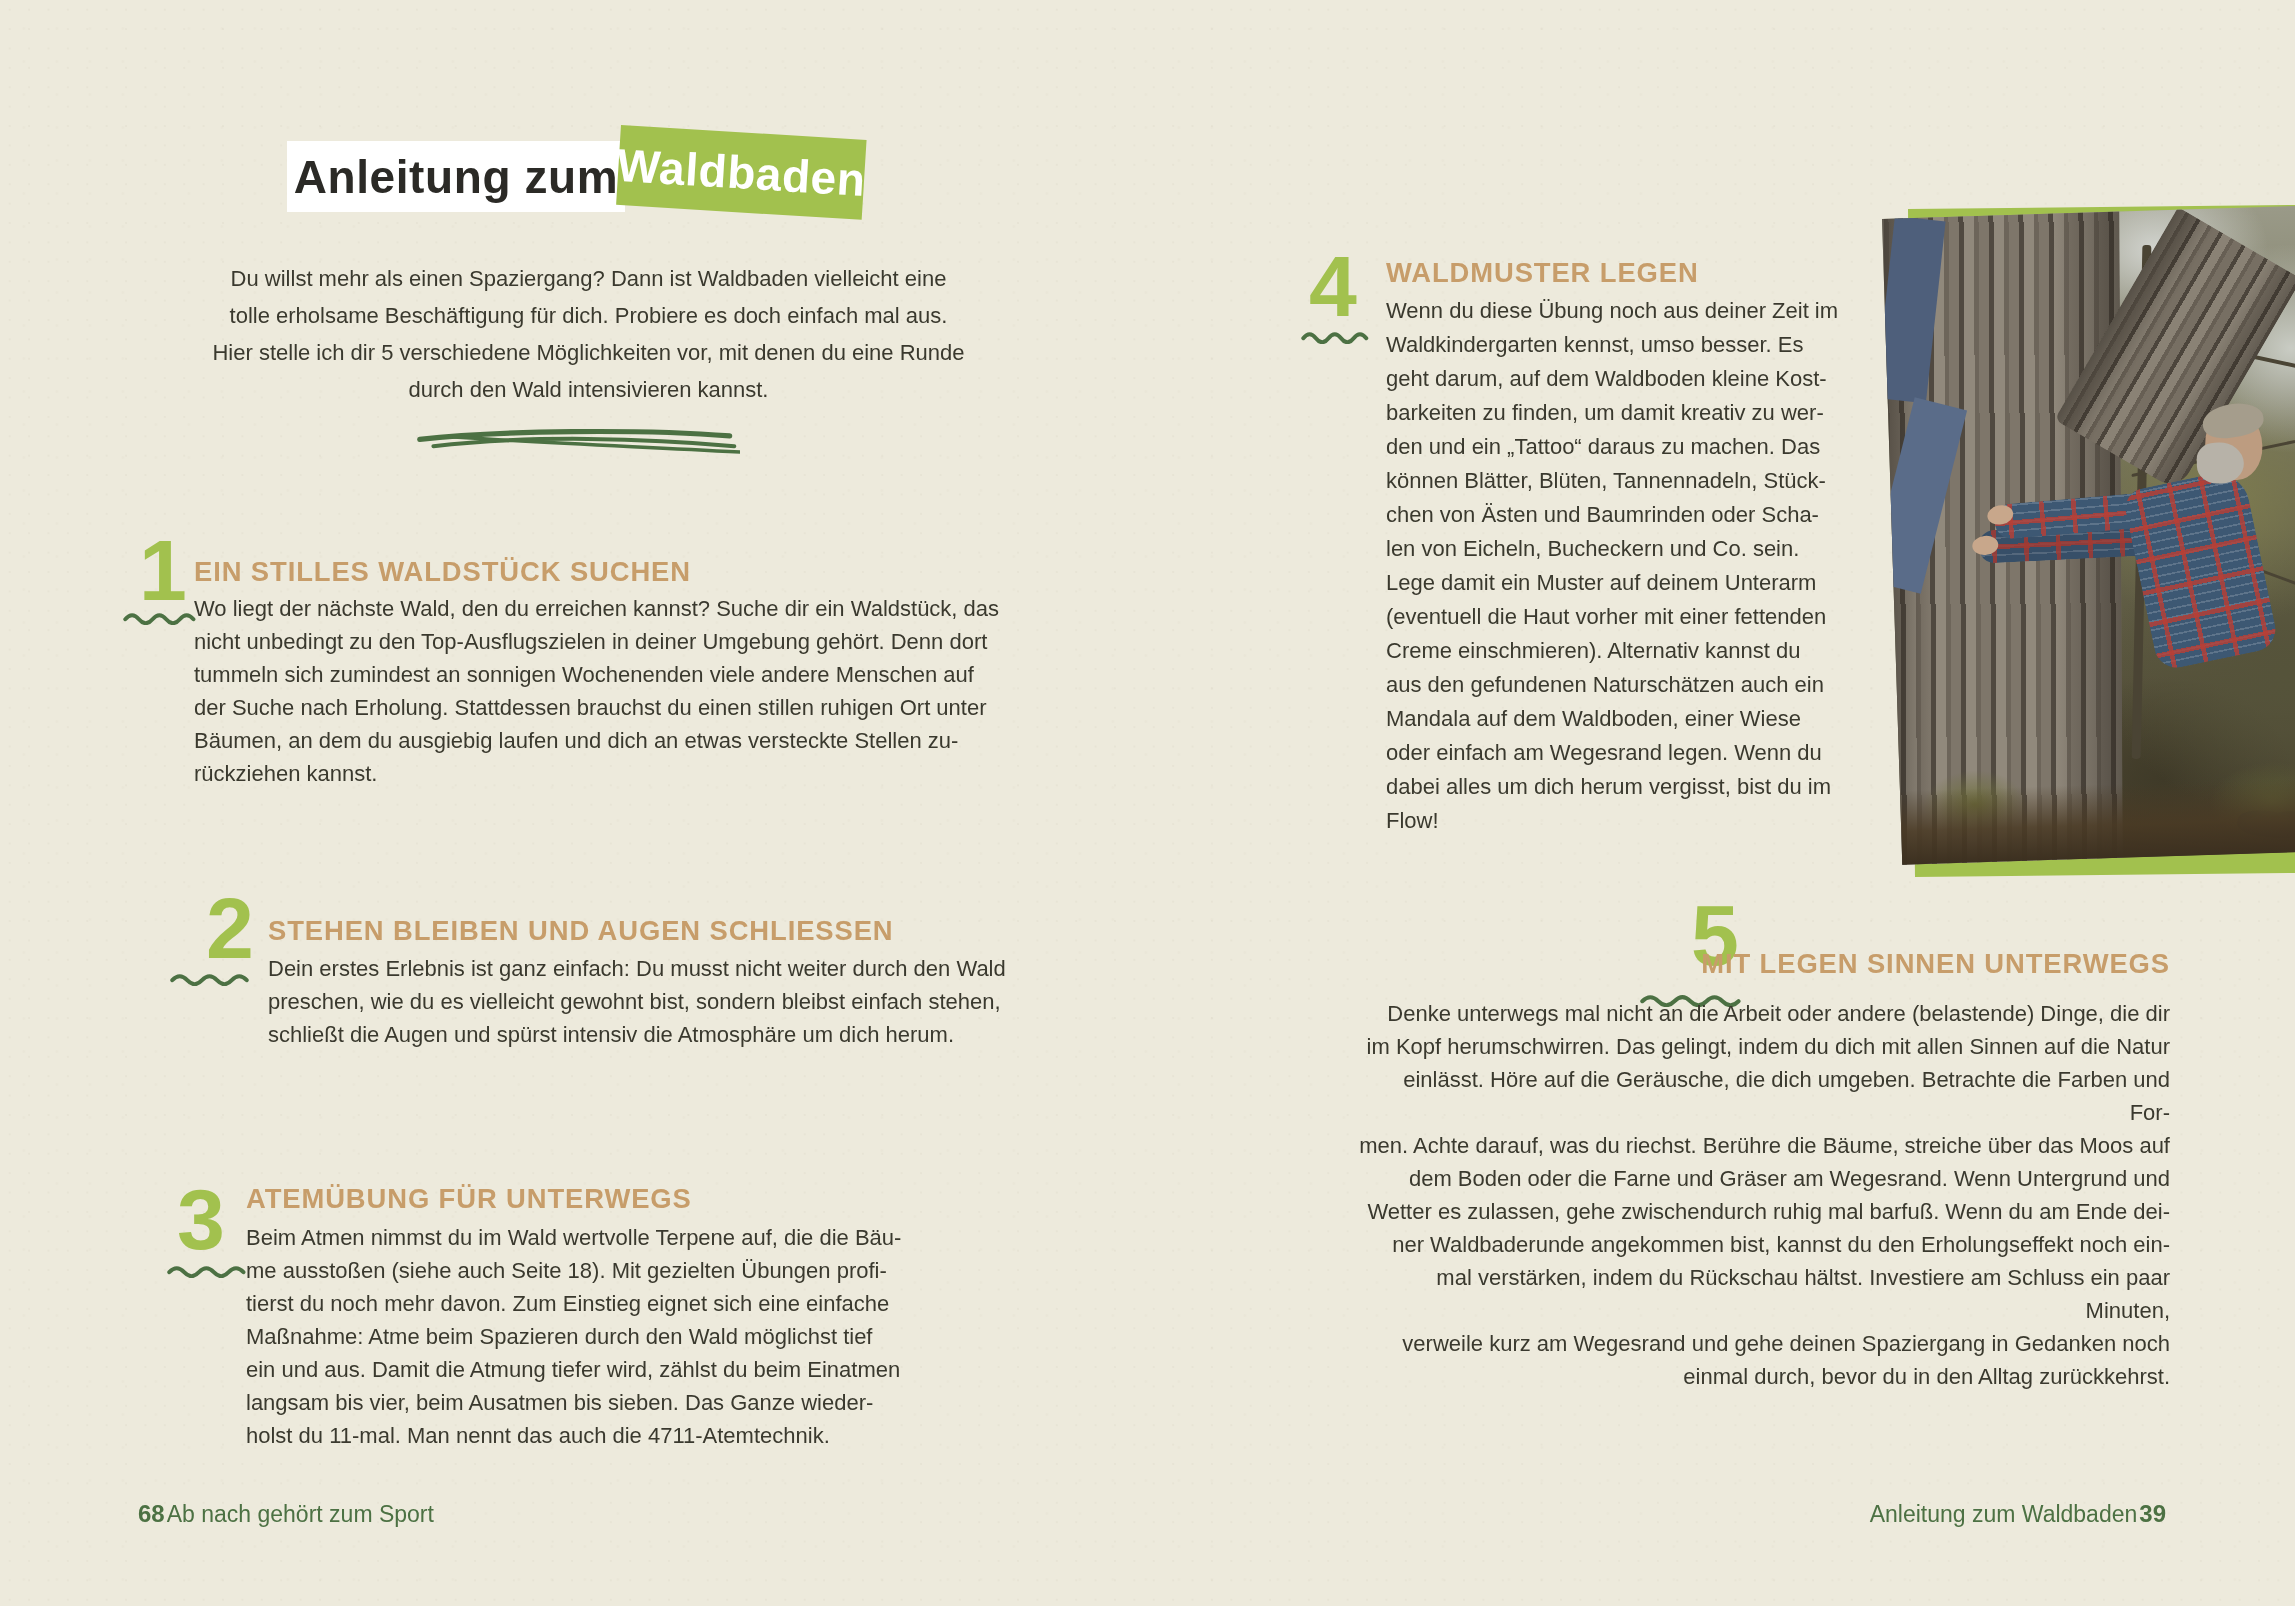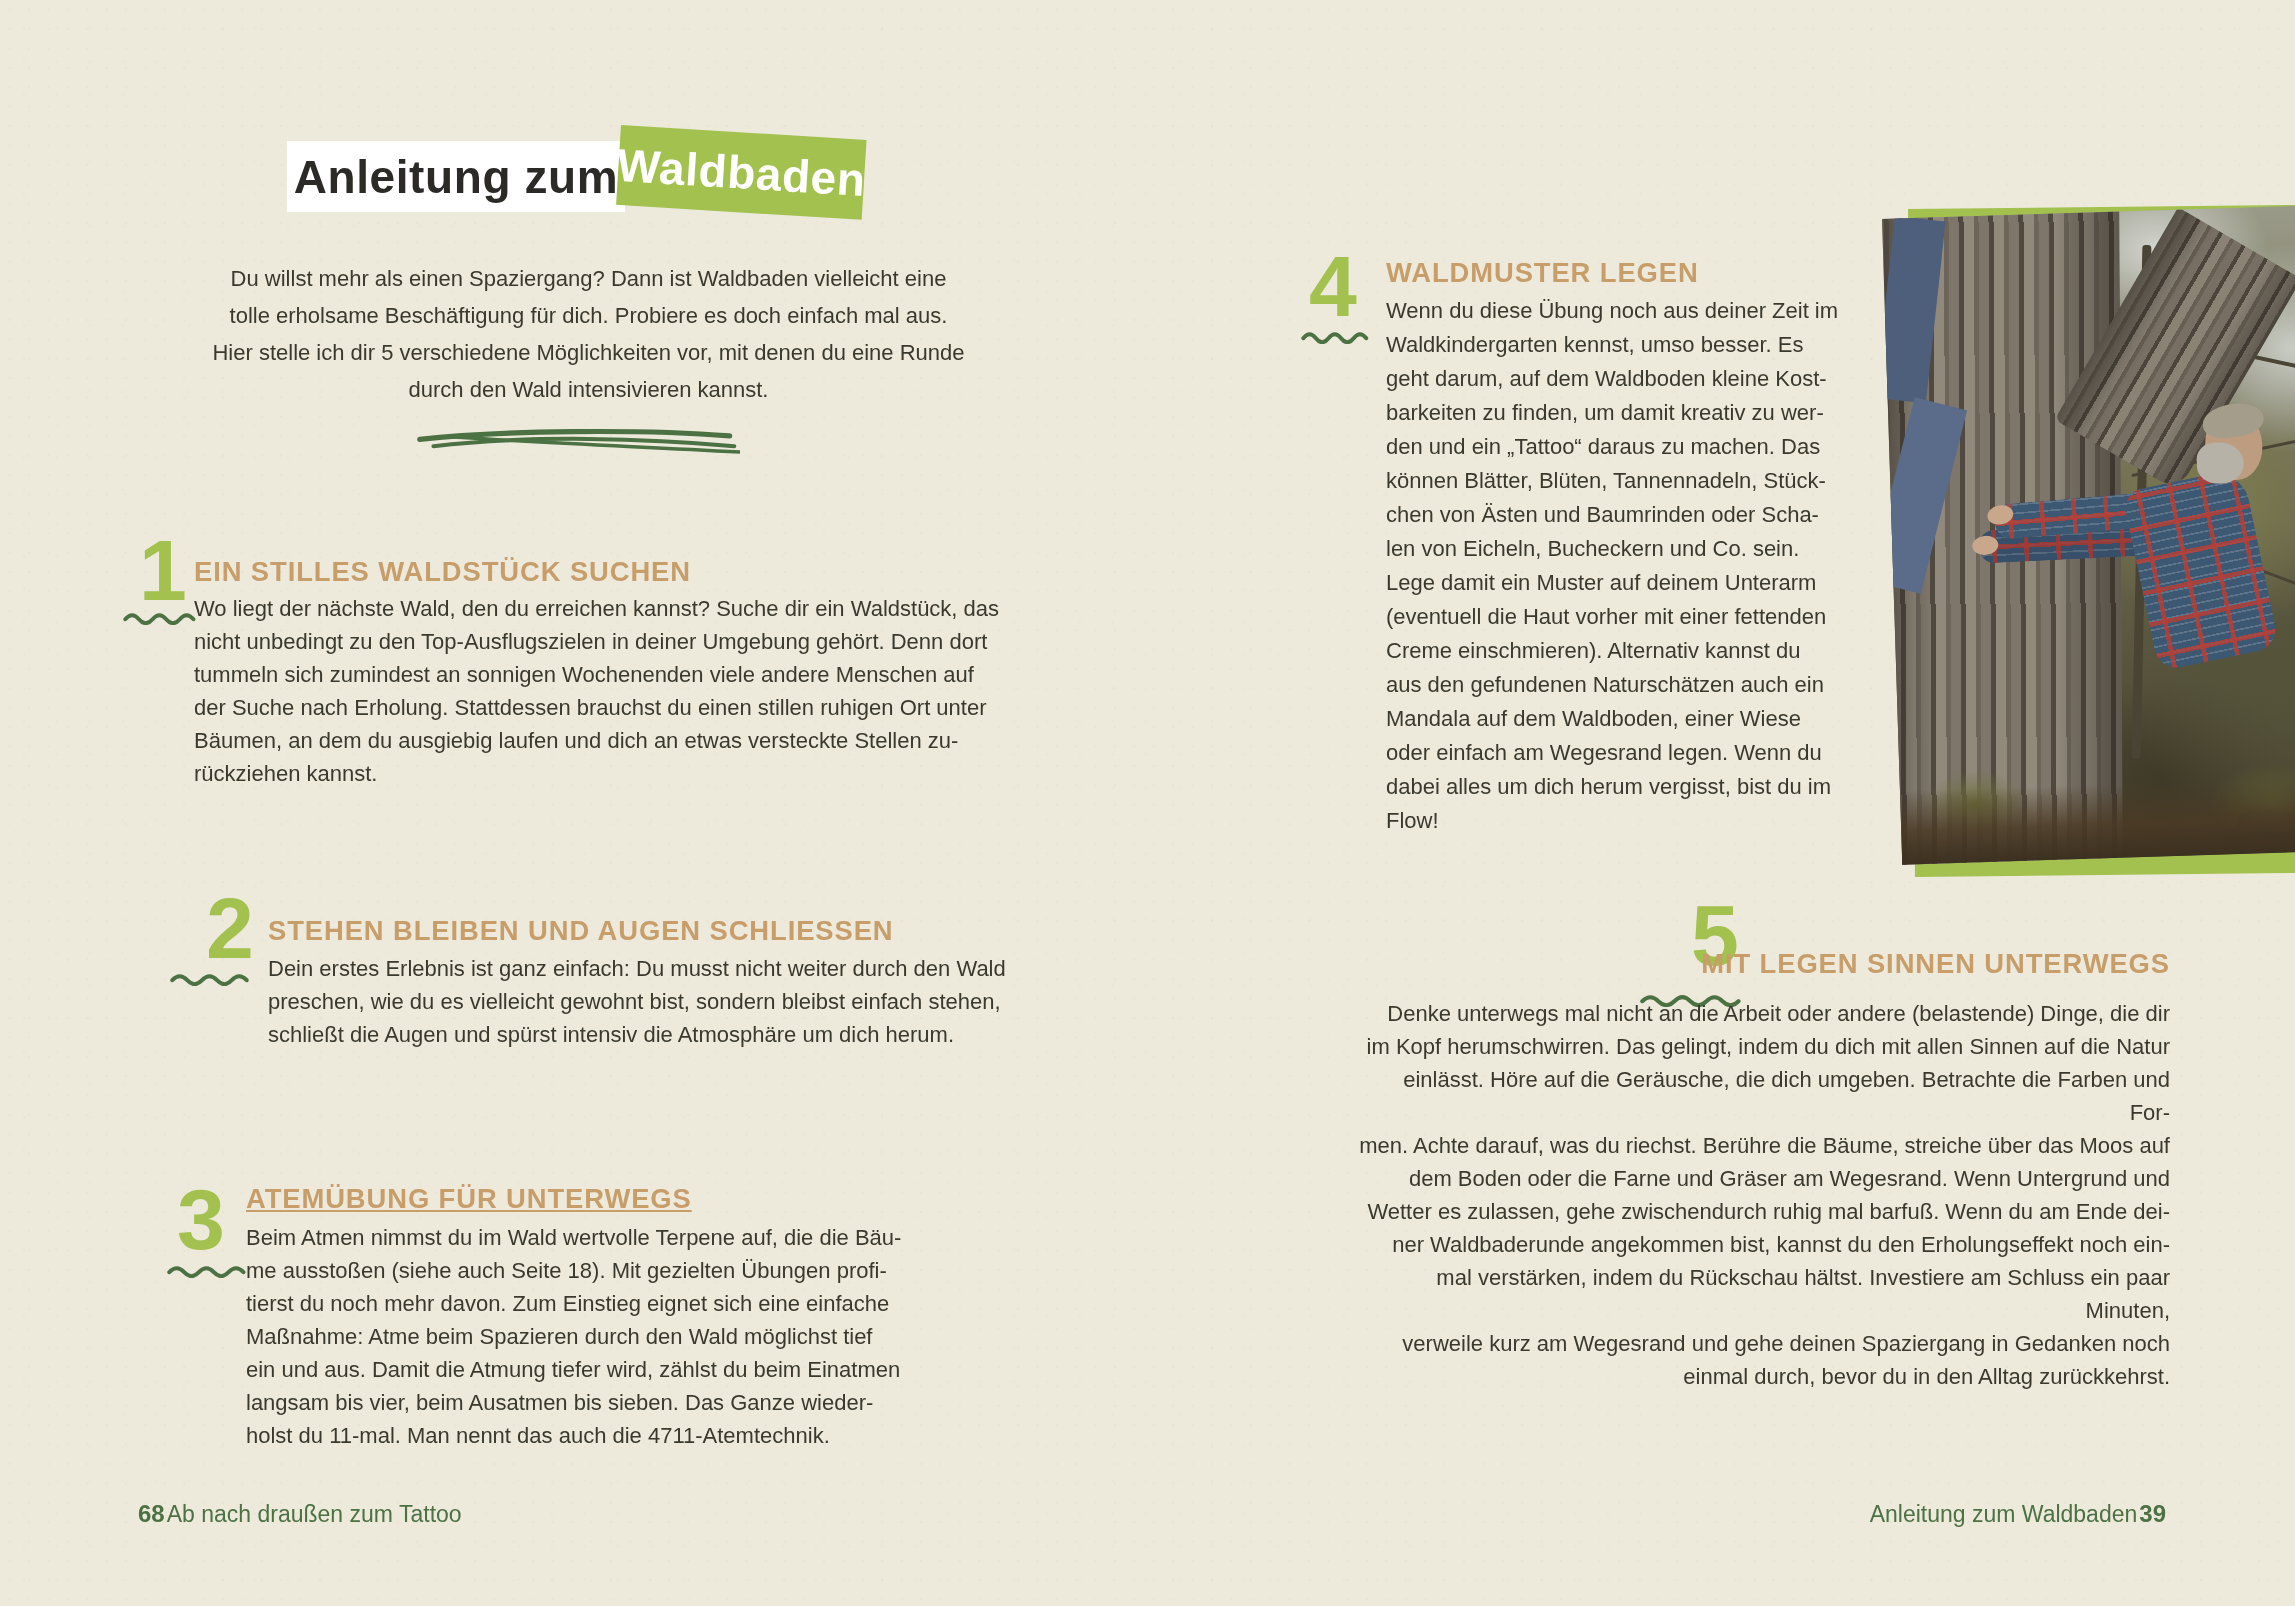--- a/index.html
+++ b/index.html
@@ -165,21 +165,21 @@
 </svg>
 <div class="abs sec-heading" style="left:268px;top:915px;">STEHEN BLEIBEN UND AUGEN SCHLIESSEN</div>
 <div class="abs sec-body" style="left:268px;top:952px;width:777px;">Dein erstes Erlebnis ist ganz einfach: Du musst nicht weiter durch den Wald
 preschen, wie du es vielleicht gewohnt bist, sondern bleibst einfach stehen,
 schließt die Augen und spürst intensiv die Atmosphäre um dich herum.</div>
 
 <div class="abs sec-number" style="left:177px;top:1176px;">3</div>
 <svg class="abs" style="left:167px;top:1263px;" width="89" height="15" viewBox="0 0 156 26">
   <path class="squiggle" d="M4,16 q13,-14 26,0 t26,0 t26,0 t26,0 t26,0"></path>
 </svg>
-<div class="abs sec-heading" style="left:246px;top:1183px;text-decoration:underline;">ATEMÜBUNG FÜR UNTERWEGS</div>
+<div class="abs sec-heading" style="left:246px;top:1183px;">ATEMÜBUNG FÜR UNTERWEGS</div>
 <div class="abs sec-body" style="left:246px;top:1221px;width:732px;">Beim Atmen nimmst du im Wald wertvolle Terpene auf, die die Bäu-
 me ausstoßen (siehe auch Seite 18). Mit gezielten Übungen profi-
 tierst du noch mehr davon. Zum Einstieg eignet sich eine einfache
 Maßnahme: Atme beim Spazieren durch den Wald möglichst tief
 ein und aus. Damit die Atmung tiefer wird, zählst du beim Einatmen
 langsam bis vier, beim Ausatmen bis sieben. Das Ganze wieder-
 holst du 11-mal. Man nennt das auch die 4711-Atemtechnik.</div>
 
 <div class="abs sec-number" style="left:1309px;top:243px;">4</div>
 <svg class="abs" style="left:1301px;top:329px;" width="71" height="15" viewBox="0 0 124 26">
@@ -239,18 +239,18 @@
   <div class="man-head">
     <div class="man-hair"></div>
     <div class="man-beard"></div>
   </div>
   <div class="shrub" style="left:23px;bottom:23px;width:103px;height:69px;background:radial-gradient(closest-side,#6e6f3d,rgba(110,111,61,0));"></div>
   <div class="shrub" style="left:309px;bottom:11.4px;width:126px;height:80px;background:radial-gradient(closest-side,#5c5c35,rgba(92,92,53,0));"></div>
   <div class="ground"></div>
 </div>
 
 <div class="abs footer footer-left">
-  <span class="pagenum">68</span><span>Ab nach draußen zum Tattoo</span>
+  <span class="pagenum">68</span><span>Ab nach gehört zum Sport</span>
 </div>
 <div class="abs footer footer-right">
   <span>Anleitung zum Waldbaden</span><span class="pagenum">39</span>
 </div>
 
 
 </body></html>

